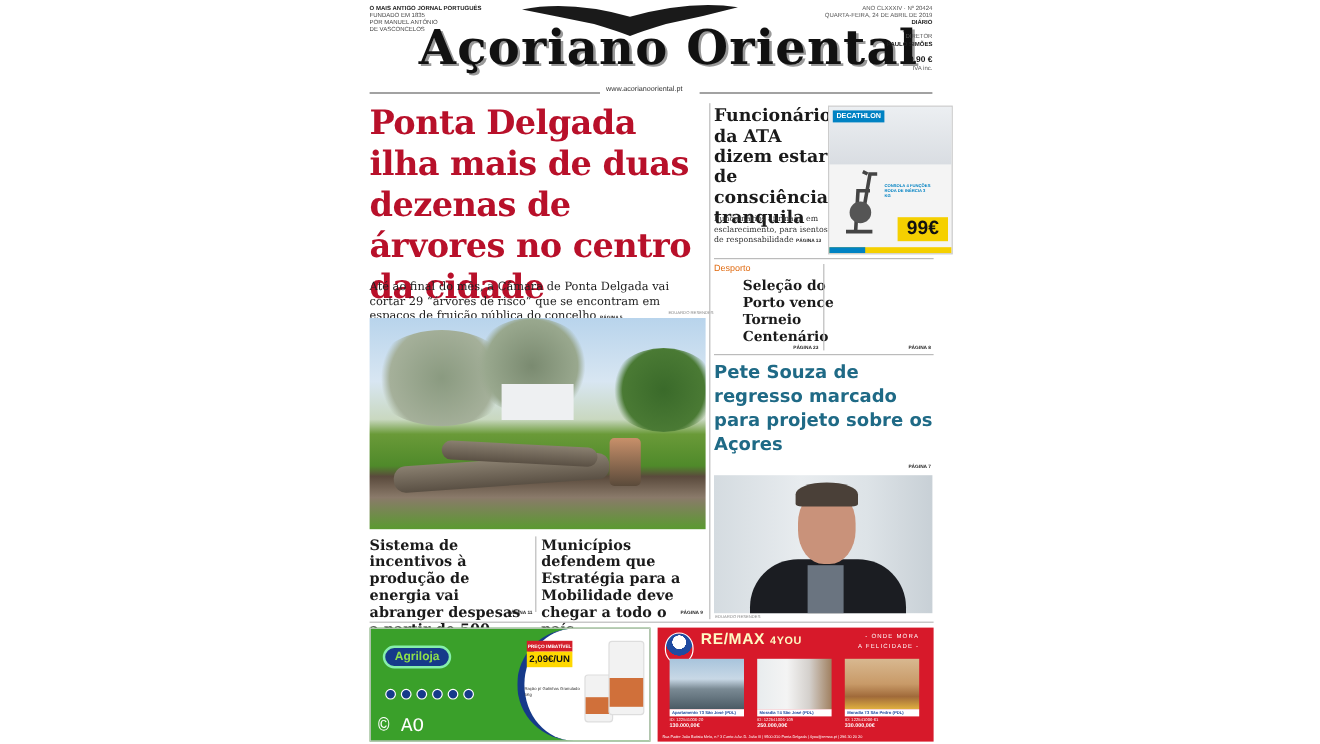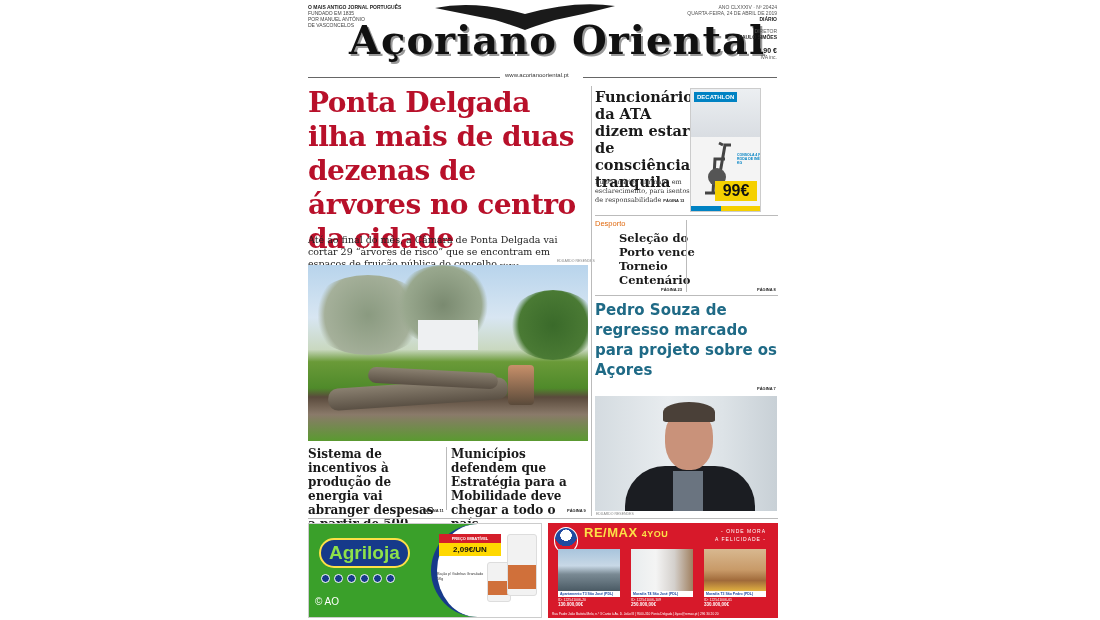--- a/index.html
+++ b/index.html
@@ -29,21 +29,21 @@
   .trunk { position: absolute; background: linear-gradient(180deg,#8a8070,#5a5044); border-radius: 10px; }
   .tree-crown { position: absolute; border-radius: 50%; }
 
   .sub-story { position: absolute; top: 447px; width: 135px; font-size: 12px; line-height: 14px; font-weight: bold; color: #1a1a1a; }
   .vsep { position: absolute; width: 1px; background: #bbb; }
   .hsep { position: absolute; height: 1px; background: #bbb; }
 
   
   .ata-head { position: absolute; left: 290px; top: 88px; width: 95px; font-size: 14.5px; line-height: 17px; font-weight: bold; color: #1a1a1a; }
   .ata-sub { position: absolute; left: 290px; top: 178px; width: 95px; font-size: 6.5px; line-height: 9px; color: #333; }
-  .ad-deca { position: absolute; left: 385px; top: 88px; width: 71px; height: 124px; border: 1px solid #ccc; background: #f4f4f4; overflow: hidden; }
+  .ad-deca { position: absolute; left: 385px; top: 88px; width: 104px; height: 124px; border: 1px solid #ccc; background: #f4f4f4; overflow: hidden; }
   .deca-logo { position: absolute; left: 3px; top: 3px; background: #0082c3; color: #fff; font-family: "Liberation Sans", sans-serif; font-weight: bold; font-size: 6px; padding: 2px 3px; }
   .deca-top { position: absolute; left: 0; top: 0; width: 100%; height: 48px; background: linear-gradient(180deg,#eceff2,#d9dde2); }
   .deca-price { position: absolute; right: 3px; top: 92px; width: 42px; height: 20px; background: #f5d000; font-family: "Liberation Sans", sans-serif; font-weight: bold; font-size: 16px; line-height: 20px; text-align: center; color: #111; }
   .deca-bar { position: absolute; left: 0; bottom: 0; width: 100%; height: 5px; background: #f5d000; }
   .deca-bar .blue { position: absolute; left: 0; top: 0; width: 30px; height: 5px; background: #0082c3; }
   .deca-promo { position: absolute; left: 46px; top: 64px; width: 40px; font-family: "Liberation Sans", sans-serif; font-size: 3.5px; color: #0082c3; font-weight: bold; }
 
   .kicker { position: absolute; font-family: Liberation Sans, sans-serif; font-size: 7.5px; color: #e06a10; }
   .mid-story { position: absolute; top: 231px; width: 90px; font-size: 11.5px; line-height: 14px; font-weight: bold; color: #1a1a1a; margin-left: 24px; }
 
@@ -52,33 +52,33 @@
   .photo-pete { position: absolute; left: 290px; top: 396px; width: 182px; height: 115px; overflow: hidden;
     background: linear-gradient(90deg,#d4dbe0 0%,#e8ecef 40%,#dde3e7 70%,#c8d0d6 100%); }
   .pete-body { position: absolute; left: 30px; top: 70px; width: 130px; height: 60px; background: #1b1d22; border-radius: 40px 40px 0 0; }
   .pete-shirt { position: absolute; left: 78px; top: 75px; width: 30px; height: 40px; background: #6a7480; }
   .pete-face { position: absolute; left: 70px; top: 12px; width: 48px; height: 62px; background: #c9927a; border-radius: 45% 45% 45% 45%; }
   .pete-hair { position: absolute; left: 68px; top: 6px; width: 52px; height: 20px; background: #4a4038; border-radius: 50% 50% 10% 10%; }
 
   
   .ad-agri { position: absolute; left: 3px; top: 523px; width: 234px; height: 95px; background: #3aa02a; overflow: hidden; border: 1px solid #ccc; }
   .agri-white { position: absolute; right: 0; top: 0; width: 110px; height: 100%; background: #fff; border-radius: 60px 0 0 60px; border-left: 6px solid #163a8a; }
-  .agri-logo { position: absolute; left: 10px; top: 14px; background: #163a8a; color: #8ee04a; border: 2px solid #fde047; border-radius: 16px; font-family: "Liberation Sans", sans-serif; font-weight: bold; font-size: 19px; padding: 2px 8px; }
+  .agri-logo { position: absolute; left: 10px; top: 14px; background: #163a8a; color: #8ee04a; border: 2px solid #86efac; border-radius: 16px; font-family: "Liberation Sans", sans-serif; font-weight: bold; font-size: 10px; padding: 2px 8px; }
   .agri-icons { position: absolute; left: 12px; top: 50px; display: flex; gap: 4px; }
   .agri-icons span { width: 9px; height: 9px; background: #163a8a; border-radius: 50%; border: 1px solid #fff; display: block; }
-  .agri-ao { position: absolute; left: 6px; top: 72px; color: #fff; font-family: Liberation Sans, sans-serif; font-size: 10px; }
-  .agri-badge { position: absolute; left: 130px; top: 10px; width: 62px; }
+  .agri-ao { position: absolute; left: 6px; top: 72px; color: #fff; font-family: Liberation Mono, monospace; font-size: 16px; }
+  .agri-badge { position: absolute; left: 130px; top: 10px; width: 38px; }
   .agri-badge .red { background: #d41e2a; color: #fff; font-family: "Liberation Sans", sans-serif; font-size: 4px; font-weight: bold; text-align: center; padding: 2px 0; }
   .agri-badge .yel { background: #ffd800; color: #111; font-family: "Liberation Sans", sans-serif; font-size: 8px; font-weight: bold; text-align: center; padding: 2px 0; }
   .agri-prod { position: absolute; left: 128px; top: 48px; width: 60px; font-family: "Liberation Sans", sans-serif; font-size: 3.5px; color: #333; line-height: 5px; }
   .agri-sack { position: absolute; background: #f2f2f2; border: 1px solid #ddd; border-radius: 3px; }
   .agri-sack .stripe { position: absolute; left: 0; bottom: 6px; width: 100%; height: 14px; background: #d0703a; }
 
   .ad-remax { position: absolute; left: 243px; top: 523px; width: 230px; height: 95px; background: #d7192a; overflow: hidden; }
-  .remax-logo { position: absolute; left: 36px; top: 2px; color: #fde047; font-family: "Liberation Sans", sans-serif; font-weight: bold; font-size: 13px; letter-spacing: 0.5px; }
+  .remax-logo { position: absolute; left: 36px; top: 2px; color: #fef9c3; font-family: "Liberation Sans", sans-serif; font-weight: bold; font-size: 13px; letter-spacing: 0.5px; }
   .remax-logo .small { font-size: 9px; }
   .remax-tag { position: absolute; right: 12px; top: 4px; color: #fff; font-family: "Liberation Sans", sans-serif; font-size: 5px; letter-spacing: 1px; text-align: right; line-height: 8px; }
   .balloon { position: absolute; left: 6px; top: 4px; width: 24px; height: 26px; background: radial-gradient(circle at 50% 30%, #fff 0 28%, #1f4aa0 29% 55%, #d7192a 56%); border-radius: 50% 50% 45% 45%; border: 1px solid #fff; }
   .remax-card { position: absolute; top: 26px; width: 62px; }
   .remax-card .img { width: 62px; height: 42px; }
   .remax-card .lbl { background: #fff; color: #1f4aa0; font-family: "Liberation Sans", sans-serif; font-size: 3.5px; padding: 1px 2px; font-weight: bold; }
   .remax-card .ref { color: #fff; font-family: "Liberation Sans", sans-serif; font-size: 3.5px; margin-top: 1px; }
   .remax-card .prc { color: #fff; font-family: "Liberation Sans", sans-serif; font-size: 4.5px; font-weight: bold; }
   .remax-foot { position: absolute; left: 4px; bottom: 2px; color: #fff; font-family: "Liberation Sans", sans-serif; font-size: 3.2px; white-space: nowrap; }
 </style>
@@ -165,21 +165,21 @@
   <div class="hsep" style="left:290px;top:215px;width:183px"></div>
 
   <div class="kicker" style="left:290px;top:219px">Desporto</div>
   <h3 class="mid-story" style="left:290px">Seleção do Porto vence Torneio Centenário</h3>
   <div class="pg" style="position:absolute;left:356px;top:287px">PÁGINA 23</div>
   <div class="vsep" style="left:381px;top:220px;height:72px"></div>
   <div class="pg" style="position:absolute;left:452px;top:287px">PÁGINA 8</div>
 
   <div class="hsep" style="left:290px;top:295px;width:183px"></div>
 
-  <h2 class="pete-head">Pedro Souza de regresso marcado para projeto sobre os Açores</h2>
+  <h2 class="pete-head">Pete Souza de regresso marcado para projeto sobre os Açores</h2>
   <div class="pg" style="position:absolute;left:452px;top:386px">PÁGINA 7</div>
 
   <div class="photo-pete">
     <div class="pete-body"></div>
     <div class="pete-shirt"></div>
     <div class="pete-face"></div>
     <div class="pete-hair"></div>
   </div>
   <div class="credit" style="left:291px;top:512px">EDUARDO RESENDES</div>
 

